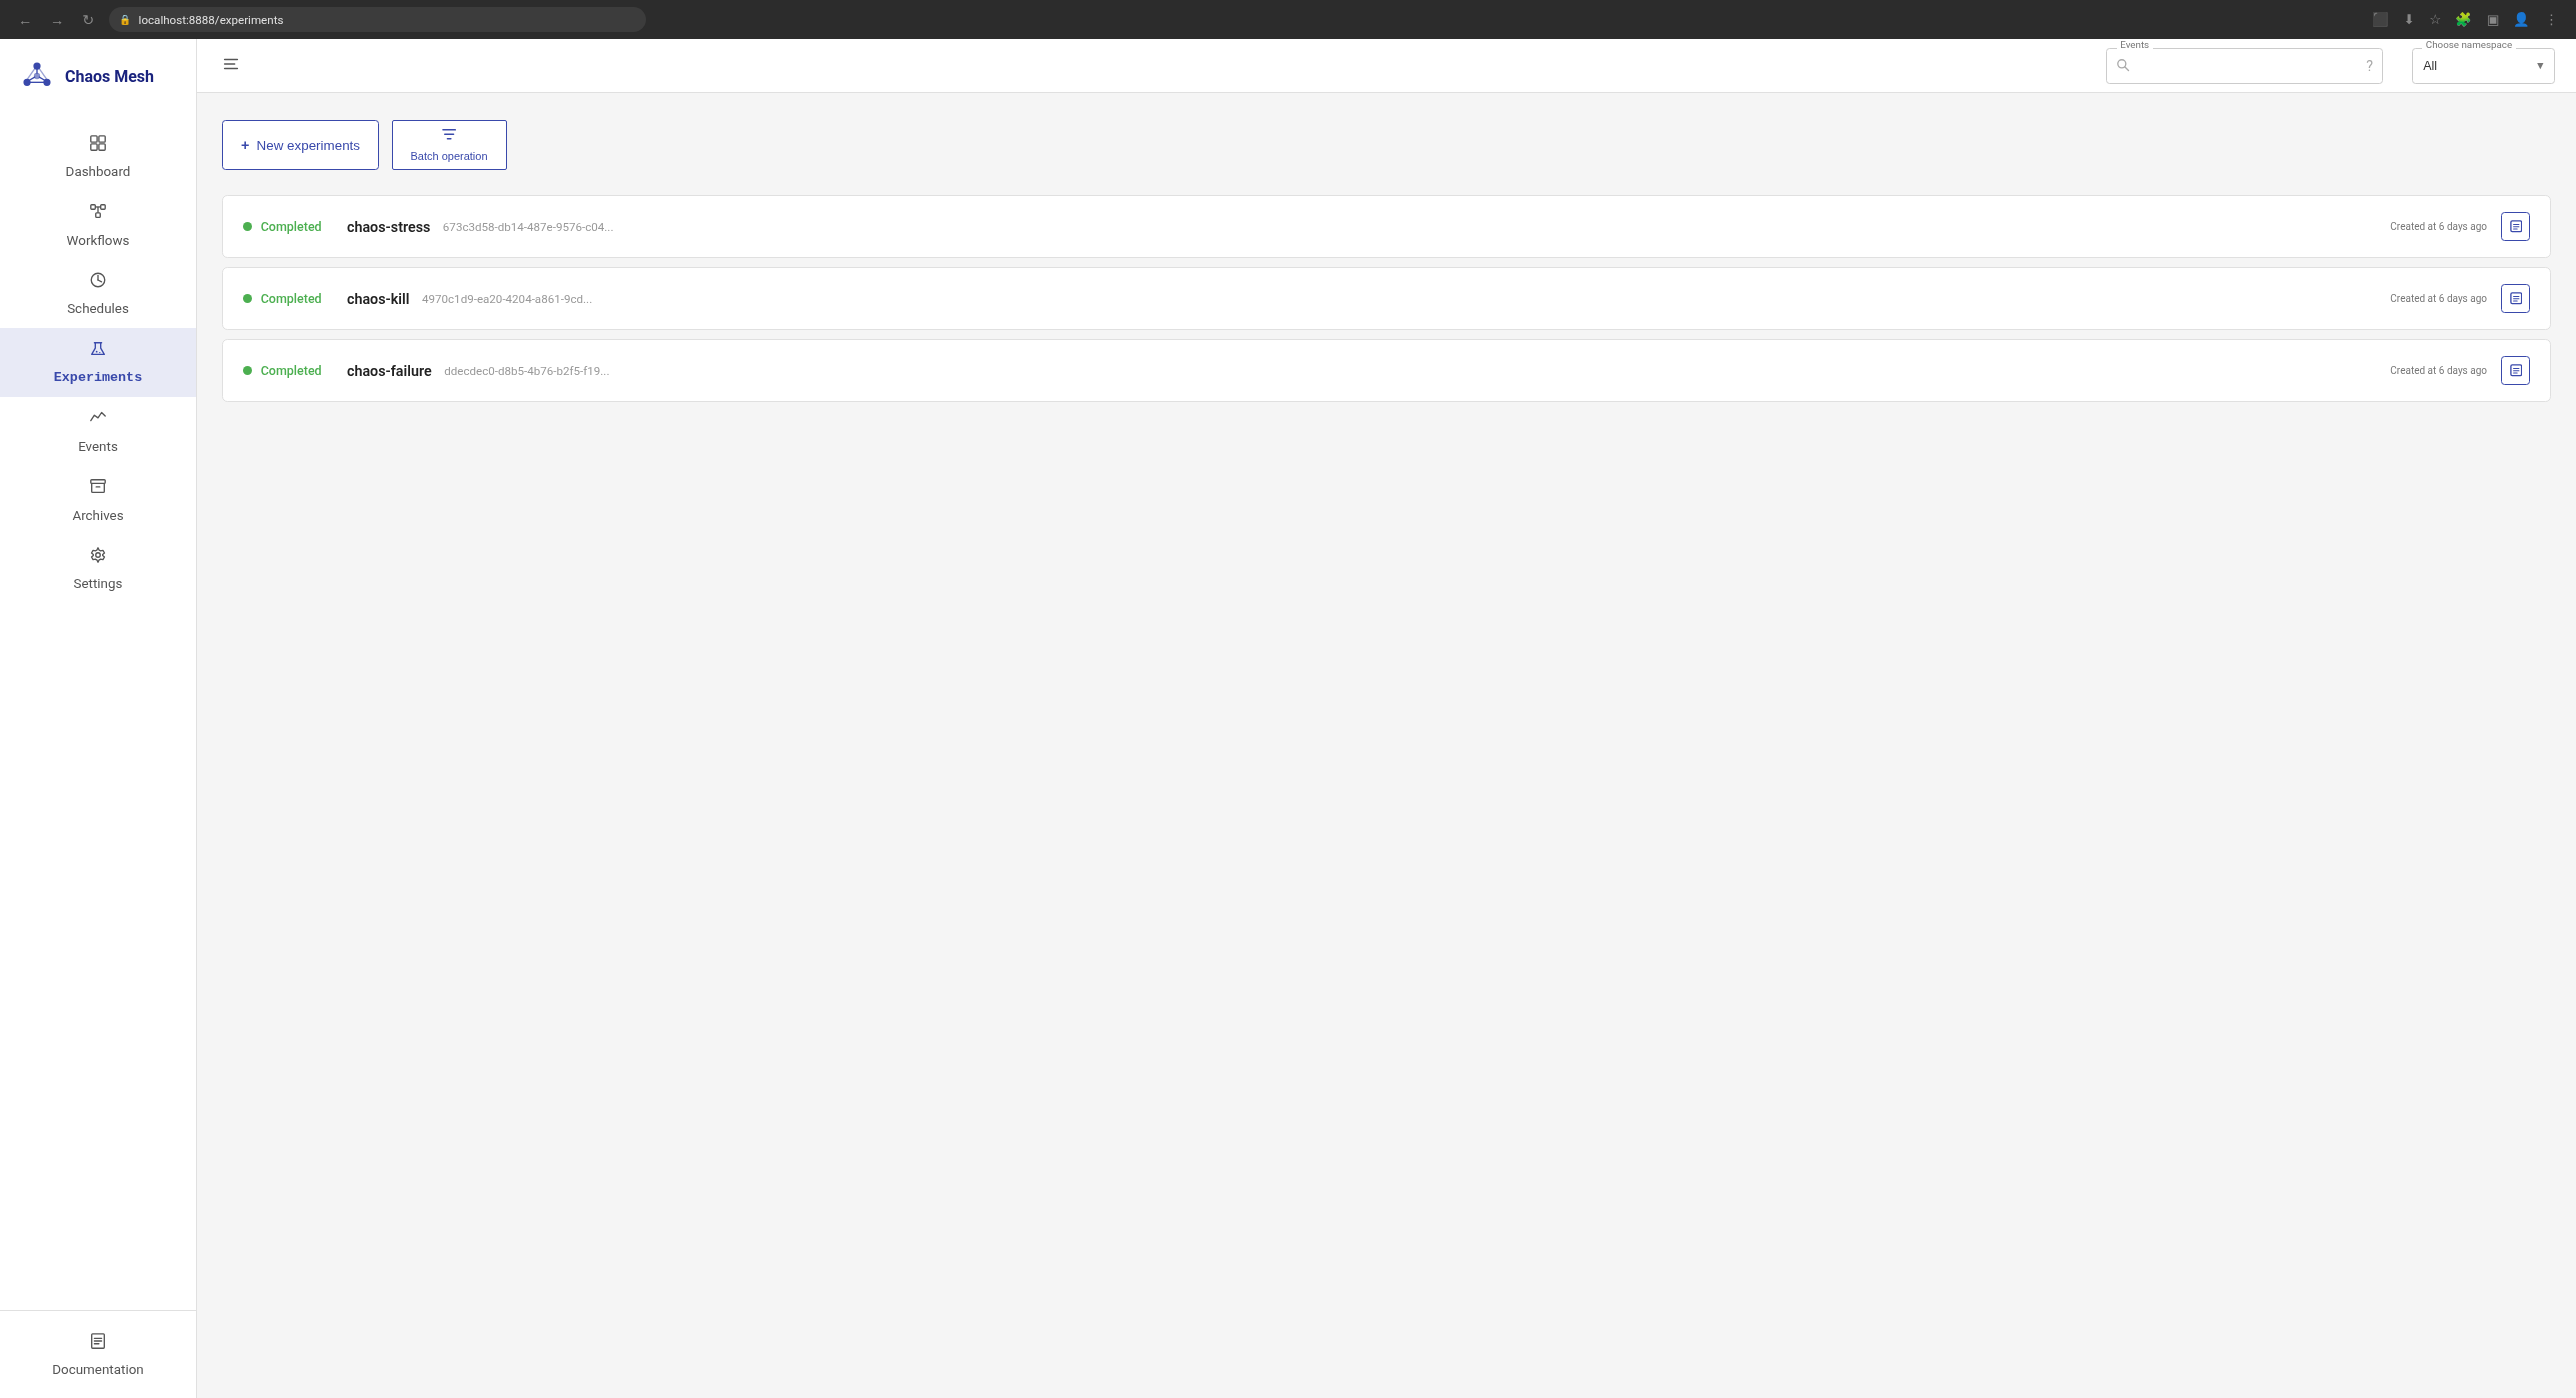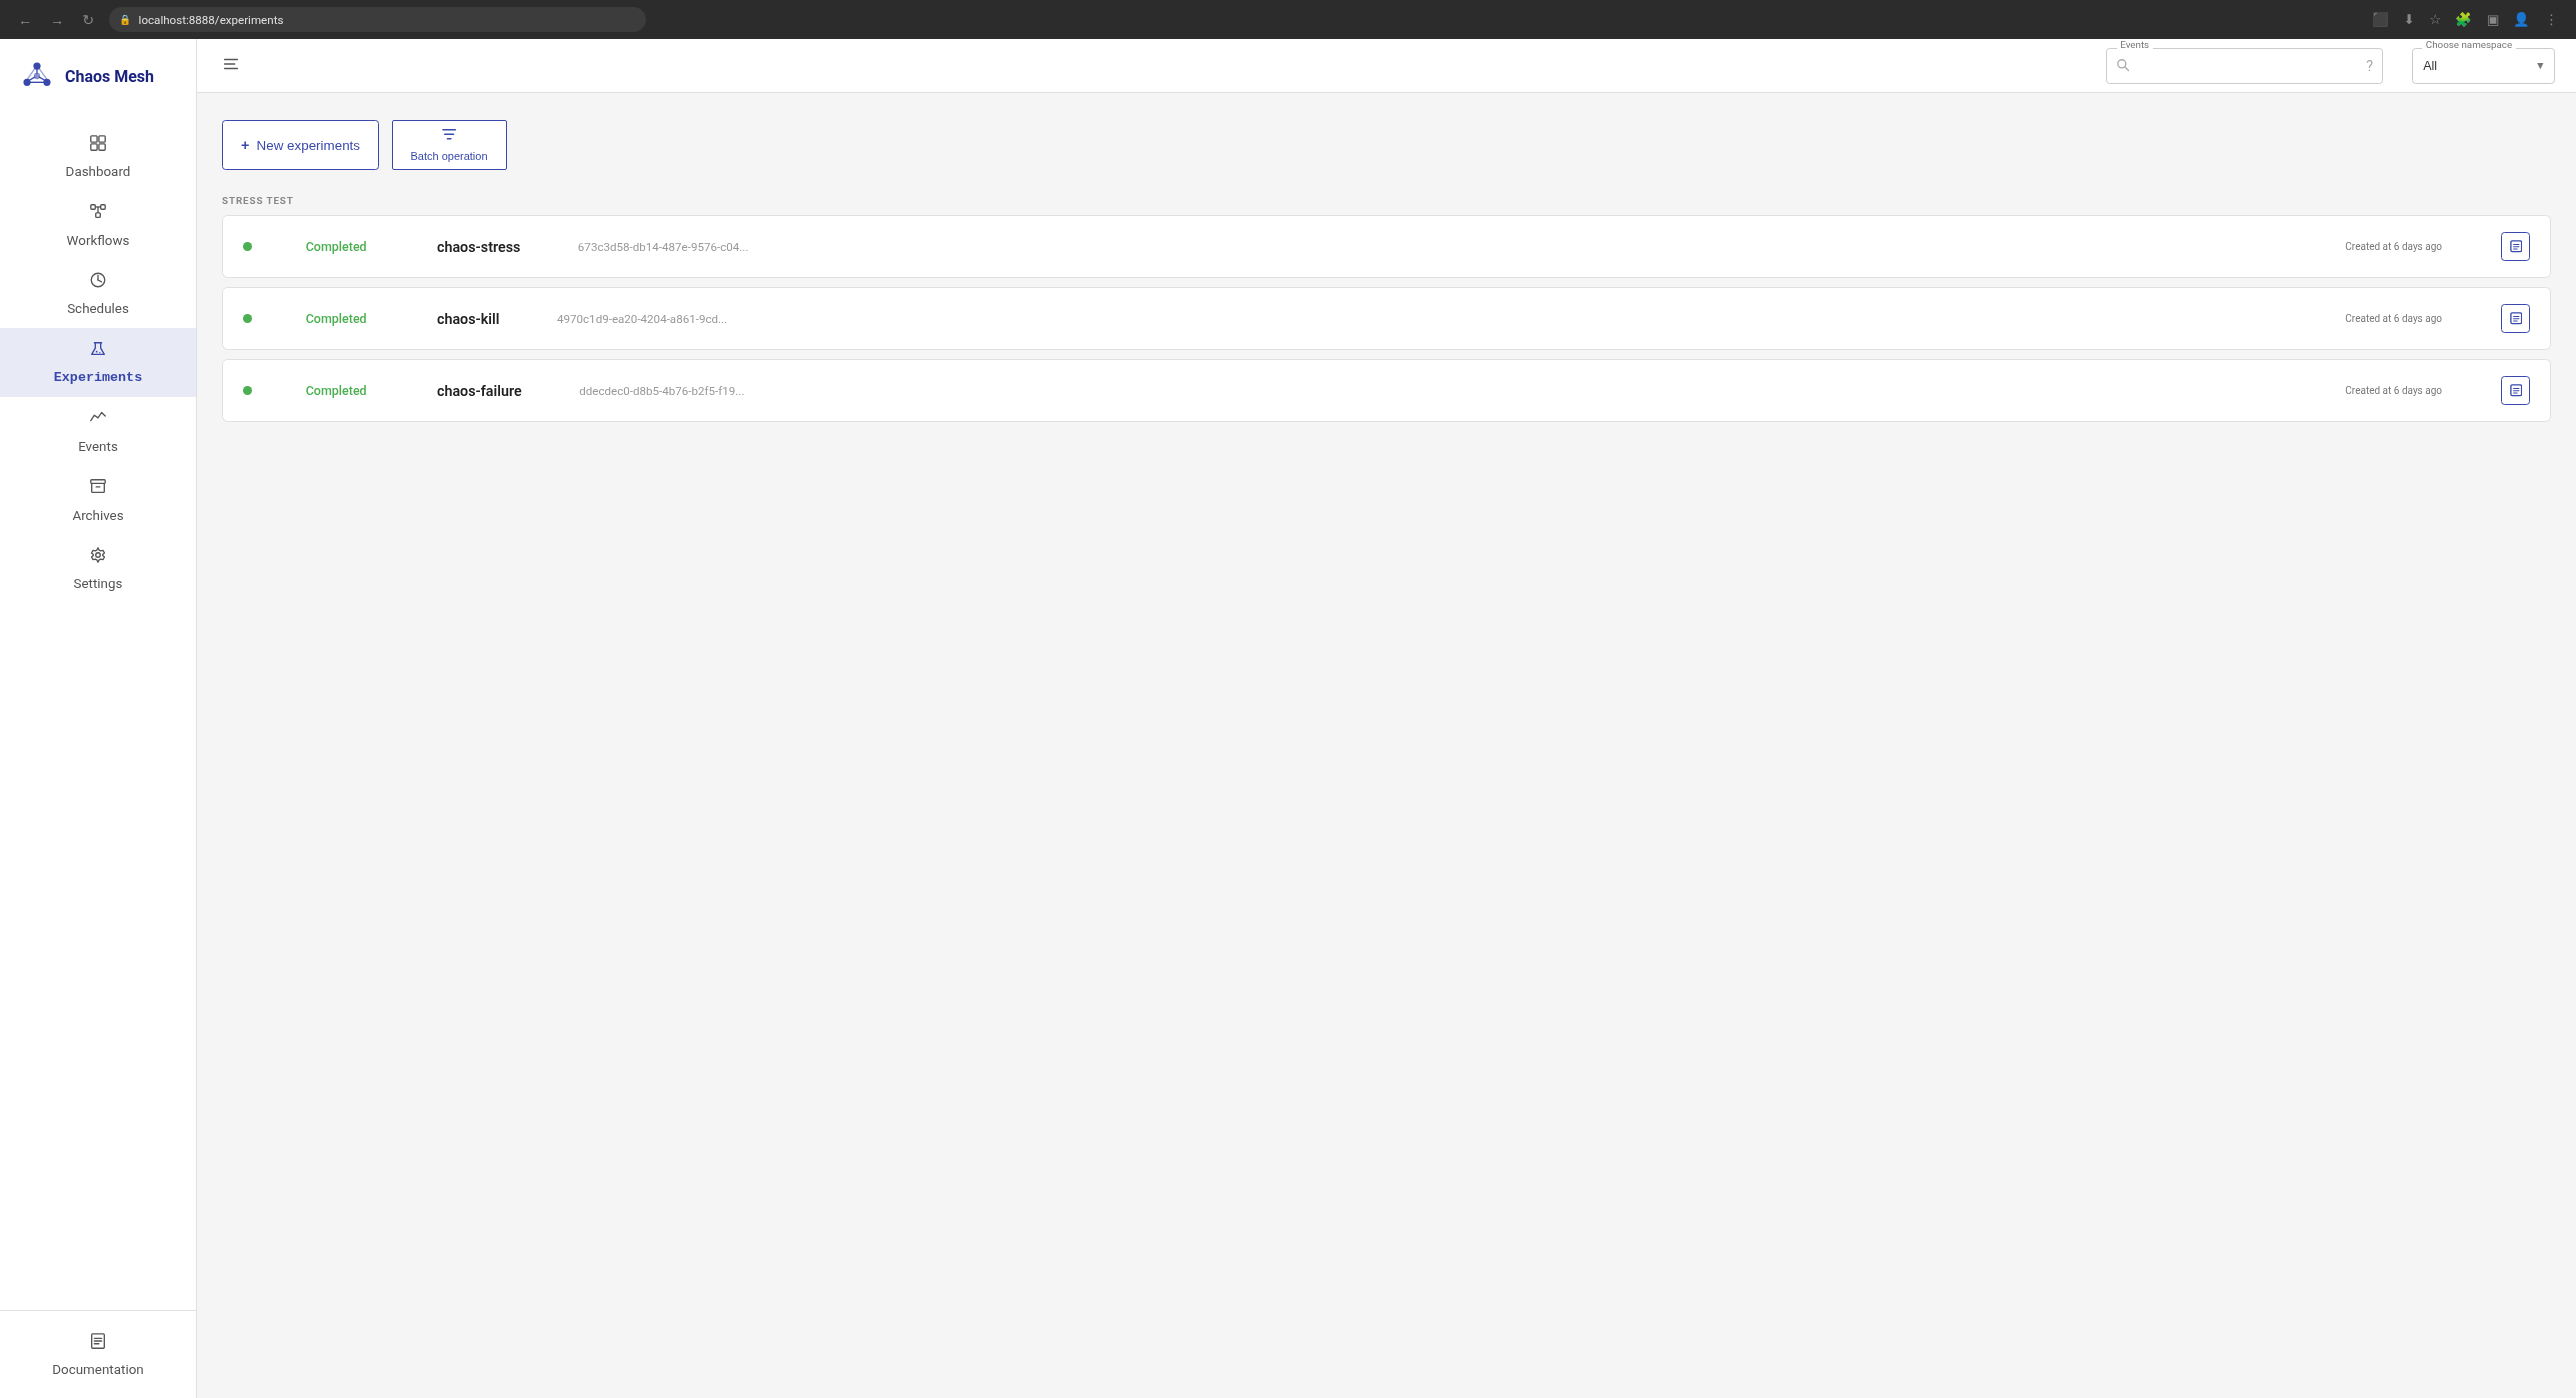--- a/index.html
+++ b/index.html
@@ -258,21 +258,20 @@
     .experiment-card {
       background: #fff;
       border: 0.9px solid #e0e0e0;
       border-radius: 5.4px;
       padding: 16px 19.7px;
       display: flex;
       align-items: center;
       margin-bottom: 9px;
       cursor: pointer;
       transition: box-shadow 0.15s;
-      gap: 45px;
     }
     .status-dot {
       width: 9px;
       height: 9px;
       border-radius: 50%;
       background: #4caf50;
       margin-right: 9px;
       flex-shrink: 0;
     }
     .status-label {
@@ -496,21 +495,20 @@
             <svg width="14.3" height="12.5" viewBox="0 0 16 14" fill="none" xmlns="http://www.w3.org/2000/svg">
               <line x1="1" y1="2" x2="15" y2="2" stroke="#3949ab" stroke-width="1.5" stroke-linecap="round"></line>
               <line x1="3" y1="7" x2="13" y2="7" stroke="#3949ab" stroke-width="1.5" stroke-linecap="round"></line>
               <line x1="6" y1="12" x2="10" y2="12" stroke="#3949ab" stroke-width="1.5" stroke-linecap="round"></line>
             </svg>
           </span>
           <span>Batch operation</span>
         </button>
       </div>
 
-      <div class="section-header">STRESS TEST</div>
 
       <div class="experiment-card">
         <span class="status-dot" style="background:#4caf50;"></span>
         <span class="status-label">Completed</span>
         <span class="exp-name">chaos-stress</span>
         <span class="exp-id">673c3d58-db14-487e-9576-c04...</span>
         <div class="exp-spacer"></div>
         <span class="exp-created">Created at 6 days ago</span>
         <button class="exp-action-btn">
           <svg width="12.5" height="12.5" viewBox="0 0 14 14" fill="none" xmlns="http://www.w3.org/2000/svg">

